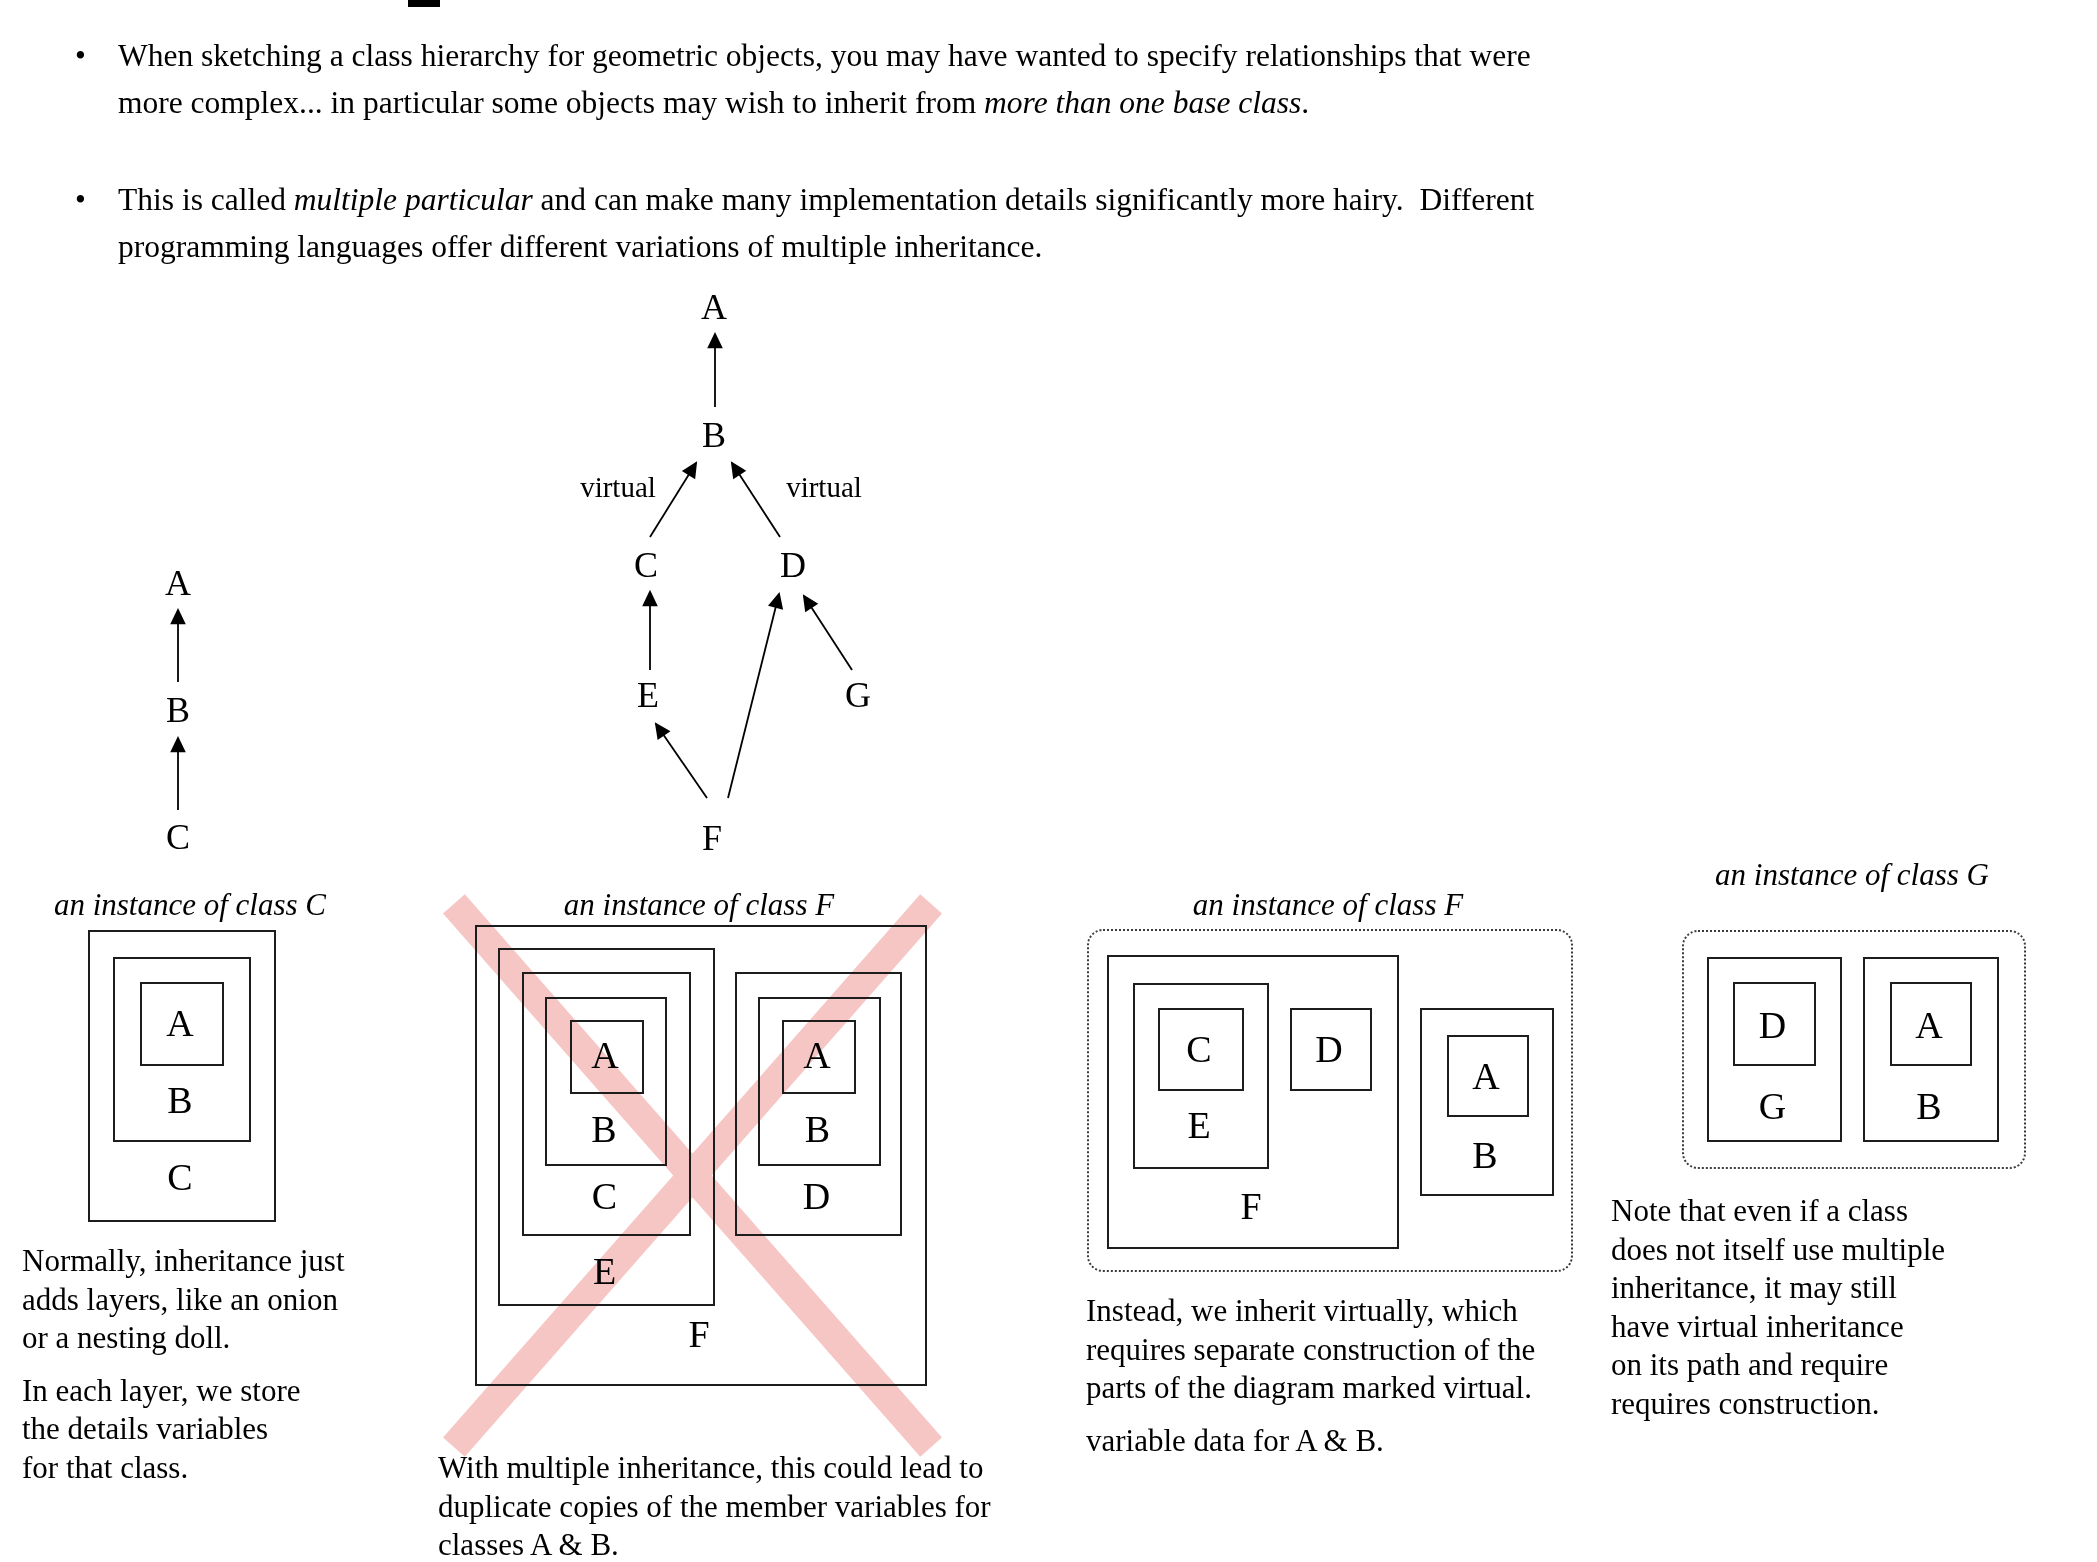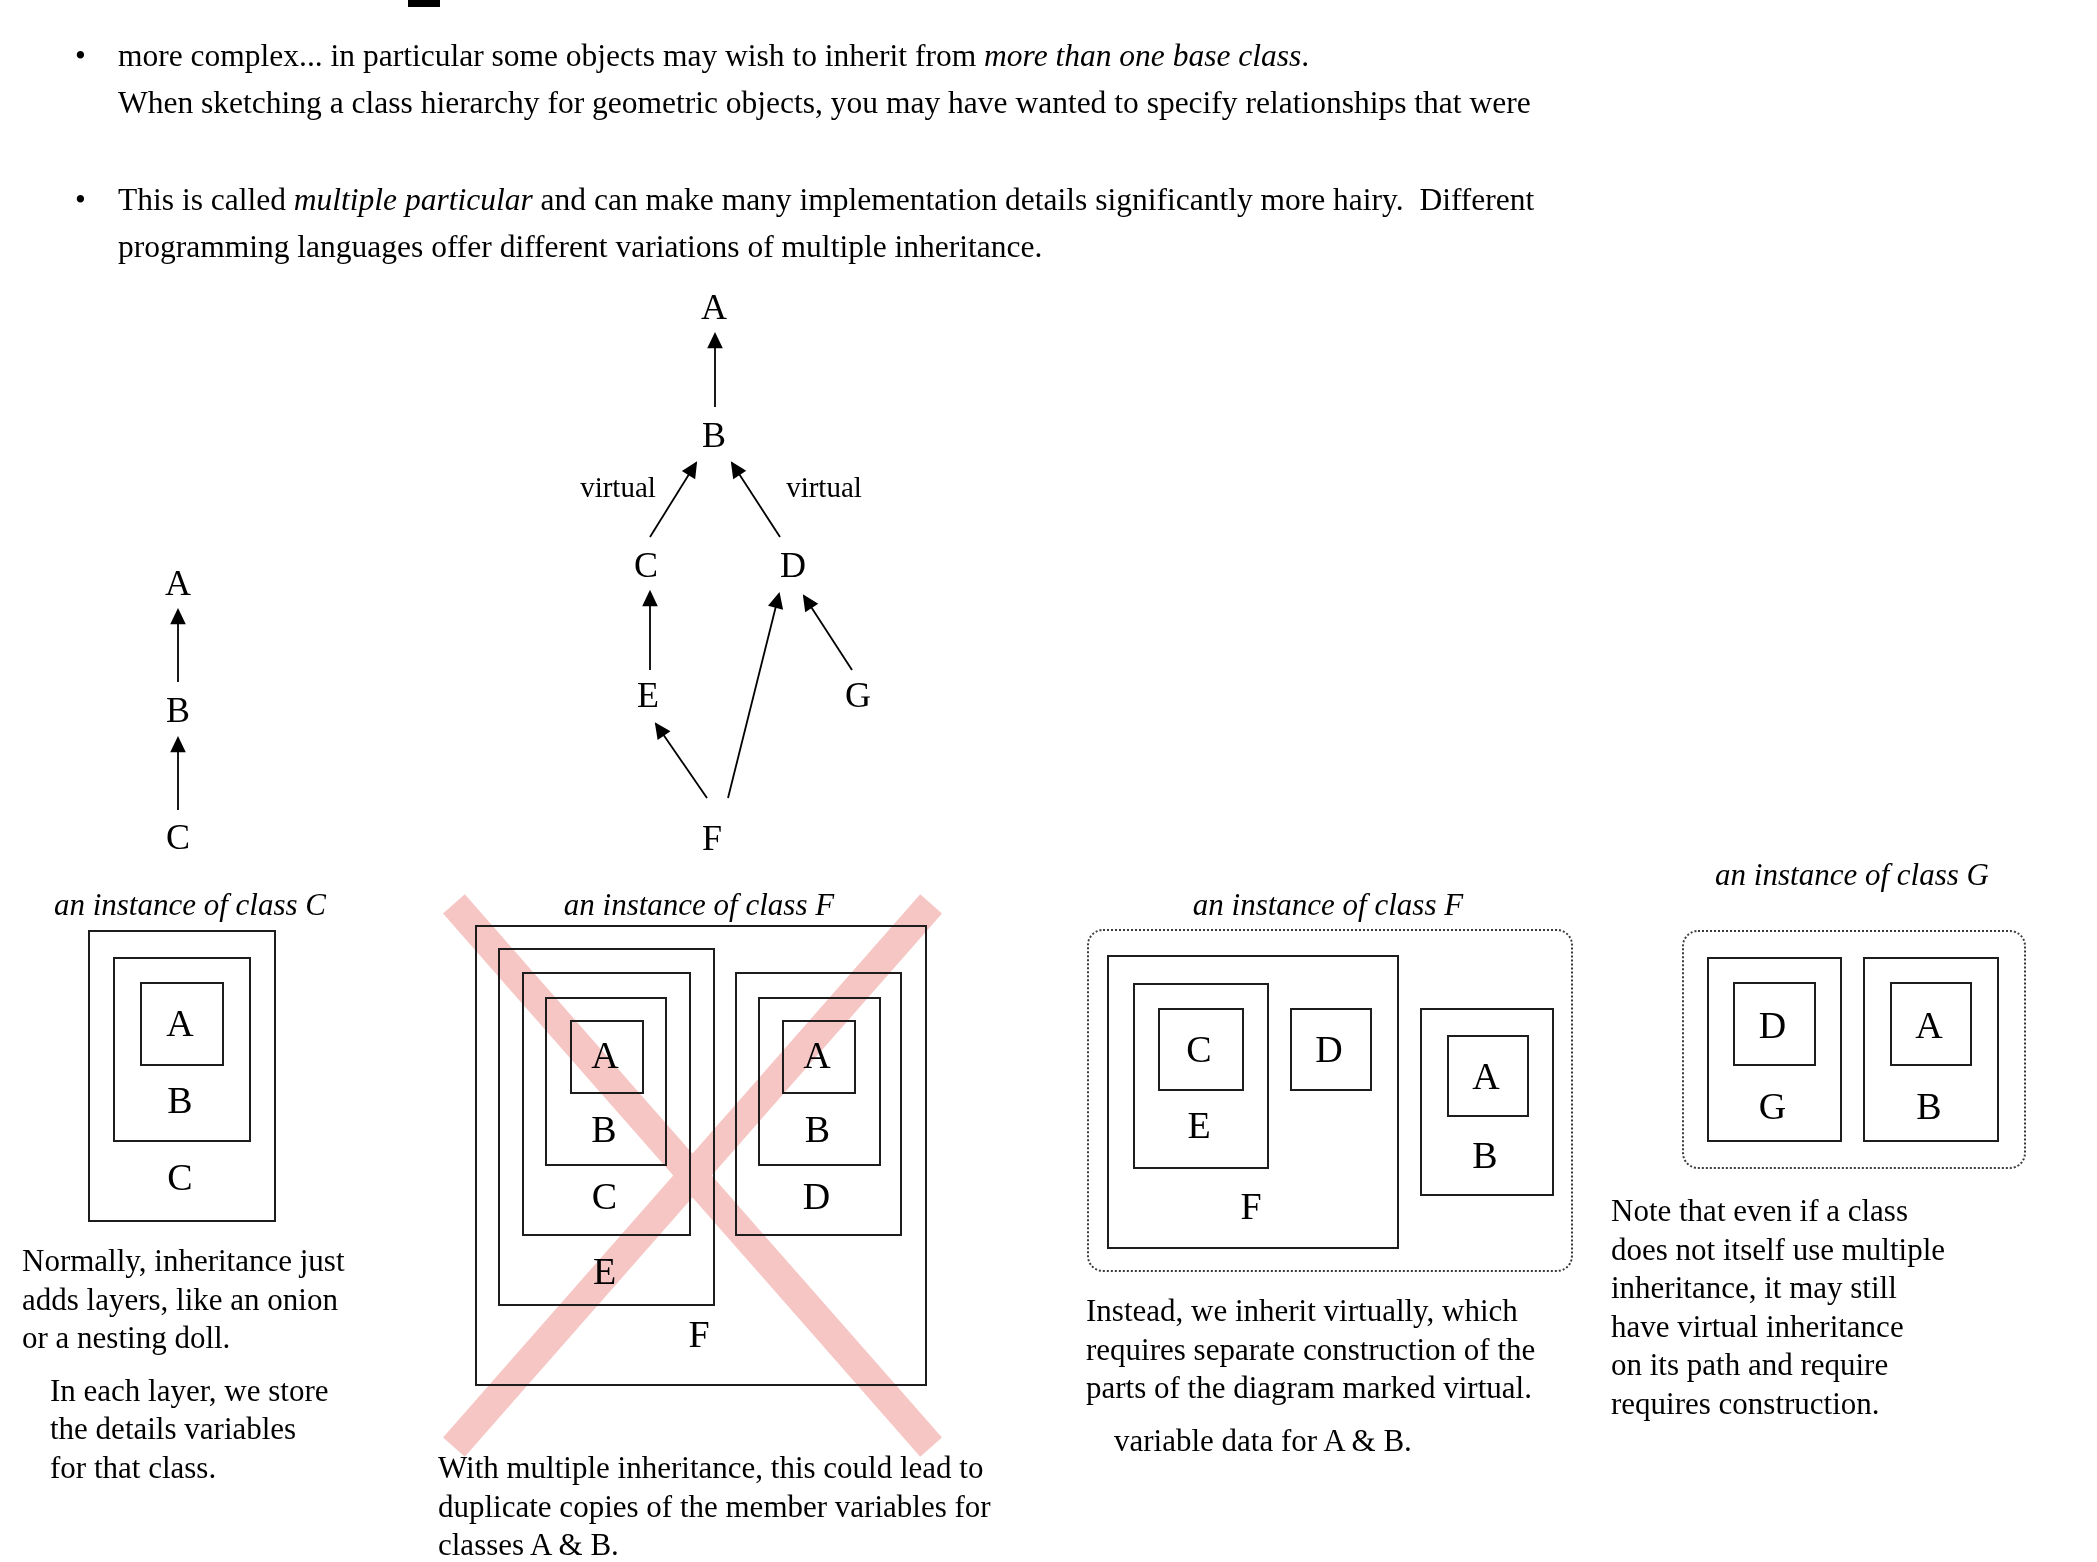--- a/index.html
+++ b/index.html
@@ -25,34 +25,34 @@
   .box{position:absolute; border:2px solid #1d1d1d; background:transparent; z-index:2;}
   .dotted{position:absolute; border:2px dotted #3a3a3a; border-radius:16px; background:transparent; z-index:1;}
   .lbl{position:absolute; font-size:38px; line-height:40px; text-align:center; z-index:3; white-space:pre;}
   
   .cross-bar{position:absolute; left:331px; top:1161px; width:723px; height:29px; z-index:1;}
   .rot-p{transform:rotate(48.7deg);}
   .rot-n{transform:rotate(-48.7deg);}
   
   .cap{position:absolute; font-size:31px; line-height:38.5px;}
   .cap-line{white-space:pre;}
-  .cap .para2{margin-top:14px;margin-left:28px;}
+  .cap .para2{margin-top:14px;}
 </style>
 </head>
 <body>
 
 <div class="canvas">
 
   <div class="top-mark"></div>
 
   <div class="bullet" style="top:32px;">
     <div class="bullet-dot">•</div>
     <div class="bullet-text">
+        <div class="b-line"><span>When sketching a class hierarchy for geometric objects, you may have wanted to specify relationships that were</span></div>
         <div class="b-line"><span>more complex... in particular some objects may wish to inherit from </span><span class="it">more than one base class</span><span>.</span></div>
-        <div class="b-line"><span>When sketching a class hierarchy for geometric objects, you may have wanted to specify relationships that were</span></div>
       </div>
   </div>
   <div class="bullet" style="top:176px;">
     <div class="bullet-dot">•</div>
     <div class="bullet-text">
         <div class="b-line"><span>This is called </span><span class="it">multiple particular</span><span> and can make many implementation details significantly more hairy.  Different</span></div>
         <div class="b-line"><span>programming languages offer different variations of multiple inheritance.</span></div>
       </div>
   </div>
 

